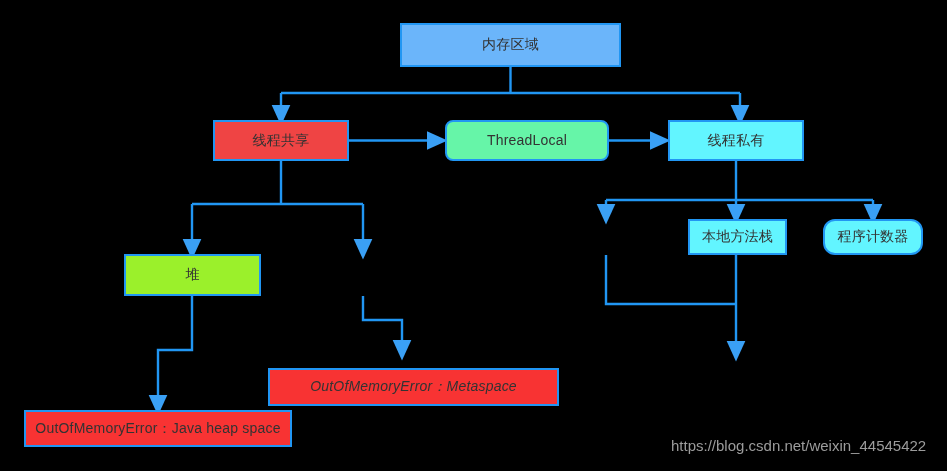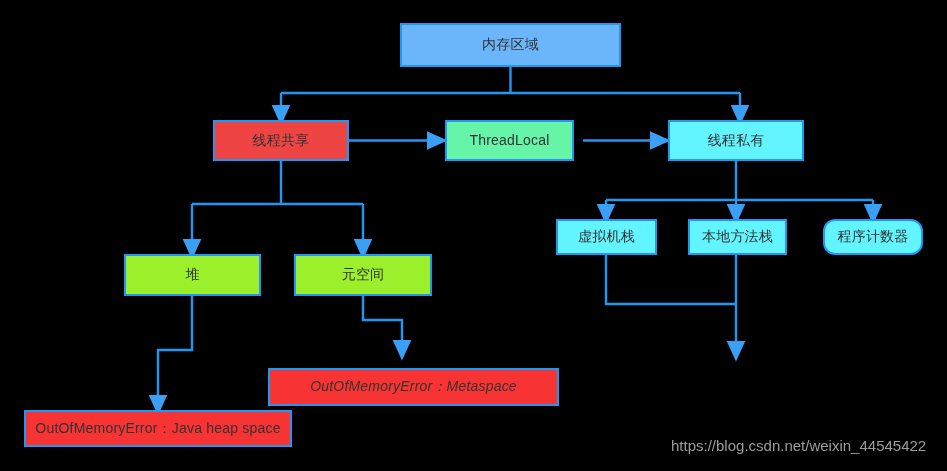--- a/index.html
+++ b/index.html
@@ -96,39 +96,33 @@
   </svg>
 
   <div class="node cn fill-blue" style="left:400px; top:23px; width:221px; height:44px;">
     <span>内存区域</span>
   </div>
 
   <div class="node cn fill-green" style="left:213px; top:120px; width:136px; height:41px;">
     <span>线程共享</span>
   </div>
 
-  <div class="node fill-mint" style="left:445px; top:120px; width:129px; height:41px;">
+  <div class="node fill-mint" style="left:445px; top:120px; width:164px; height:41px;border-radius:8px;">
     <span>ThreadLocal</span>
   </div>
 
   <div class="node cn fill-cyan" style="left:668px; top:120px; width:136px; height:41px;">
     <span>线程私有</span>
   </div>
 
   <div class="node cn fill-lime" style="left:124px; top:254px; width:137px; height:42px;">
     <span>堆</span>
   </div>
 
-  <div class="node cn fill-lime" style="left:294px; top:254px; width:138px; height:42px;">
-    <span>元空间</span>
-  </div>
 
-  <div class="node cn fill-cyan" style="left:556px; top:219px; width:101px; height:36px;">
-    <span>虚拟机栈</span>
-  </div>
 
   <div class="node cn fill-cyan" style="left:688px; top:219px; width:99px; height:36px;">
     <span>本地方法栈</span>
   </div>
 
   <div class="node cn fill-cyan" style="left:823px; top:219px; width:100px; height:36px;border-radius:12px;">
     <span>程序计数器</span>
   </div>
 
   <div class="node fill-red" style="left:268px; top:368px; width:291px; height:38px;font-style:italic;">

